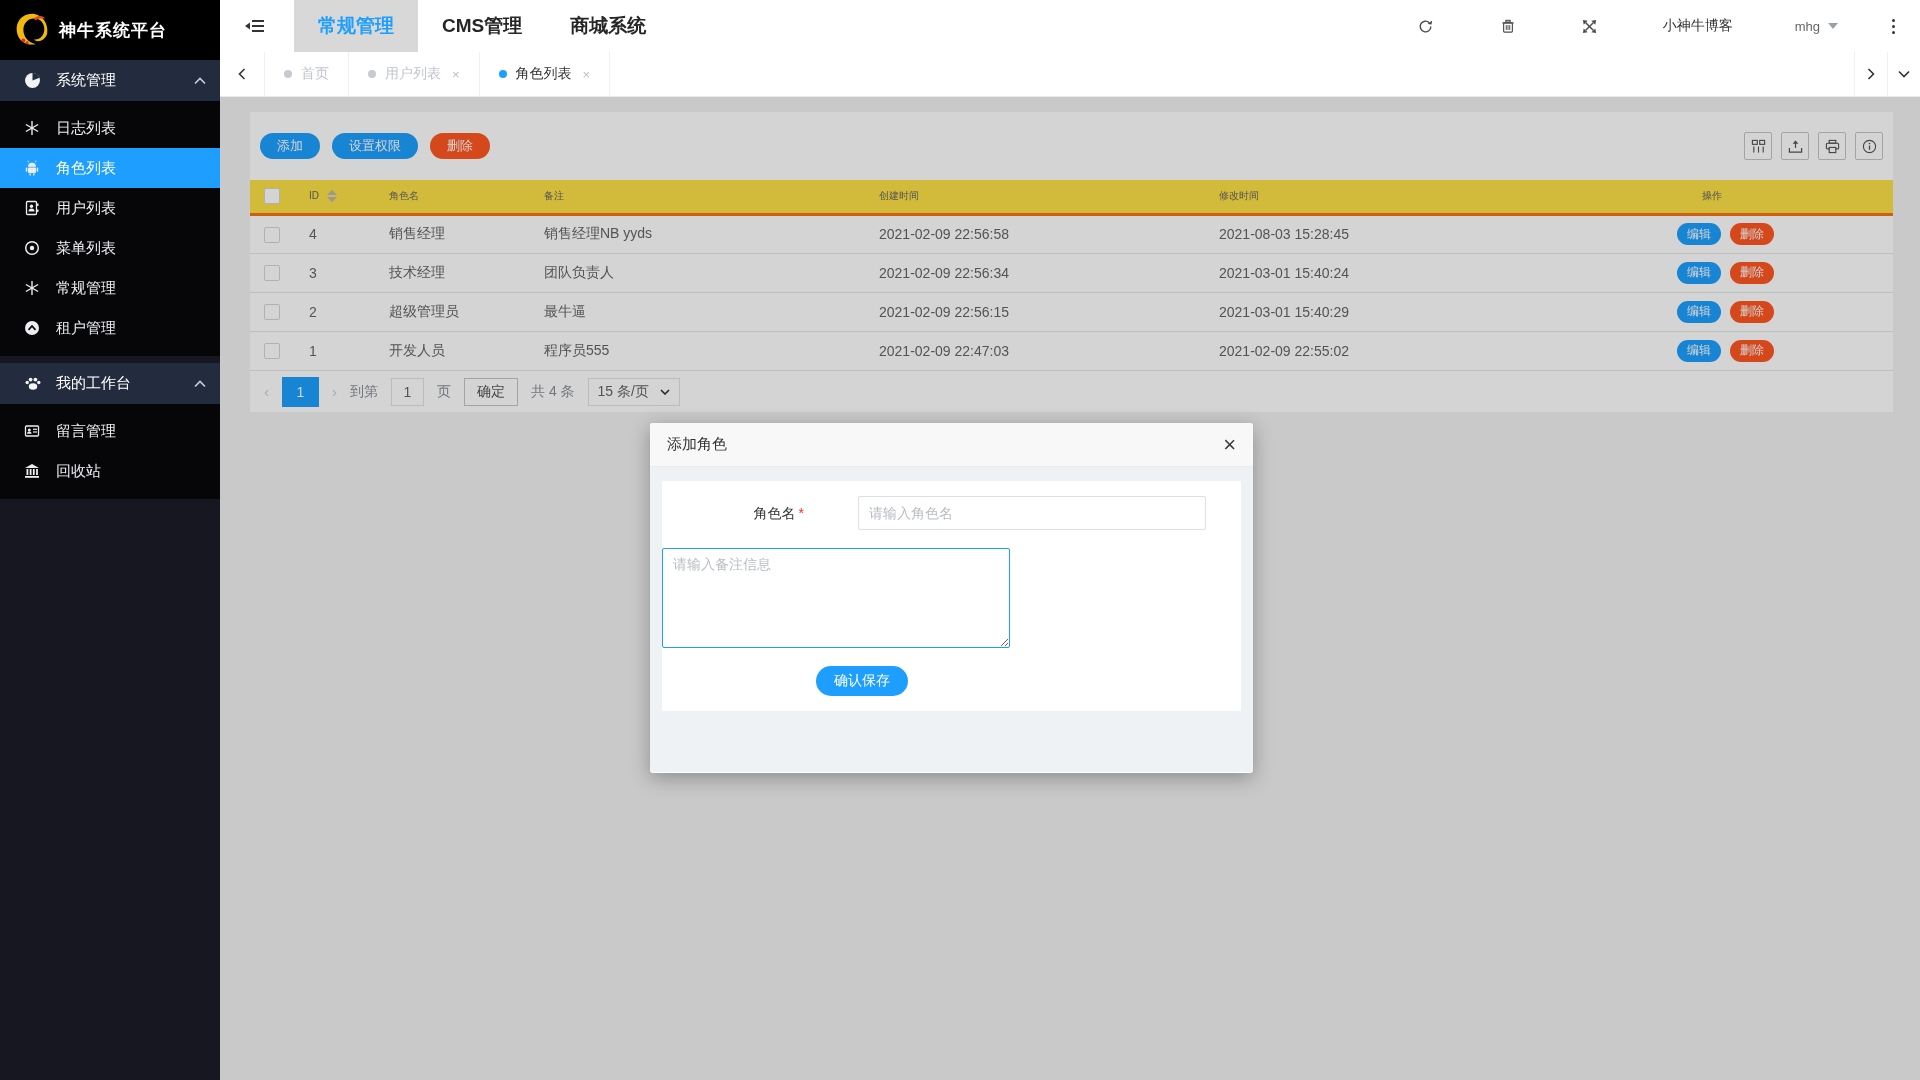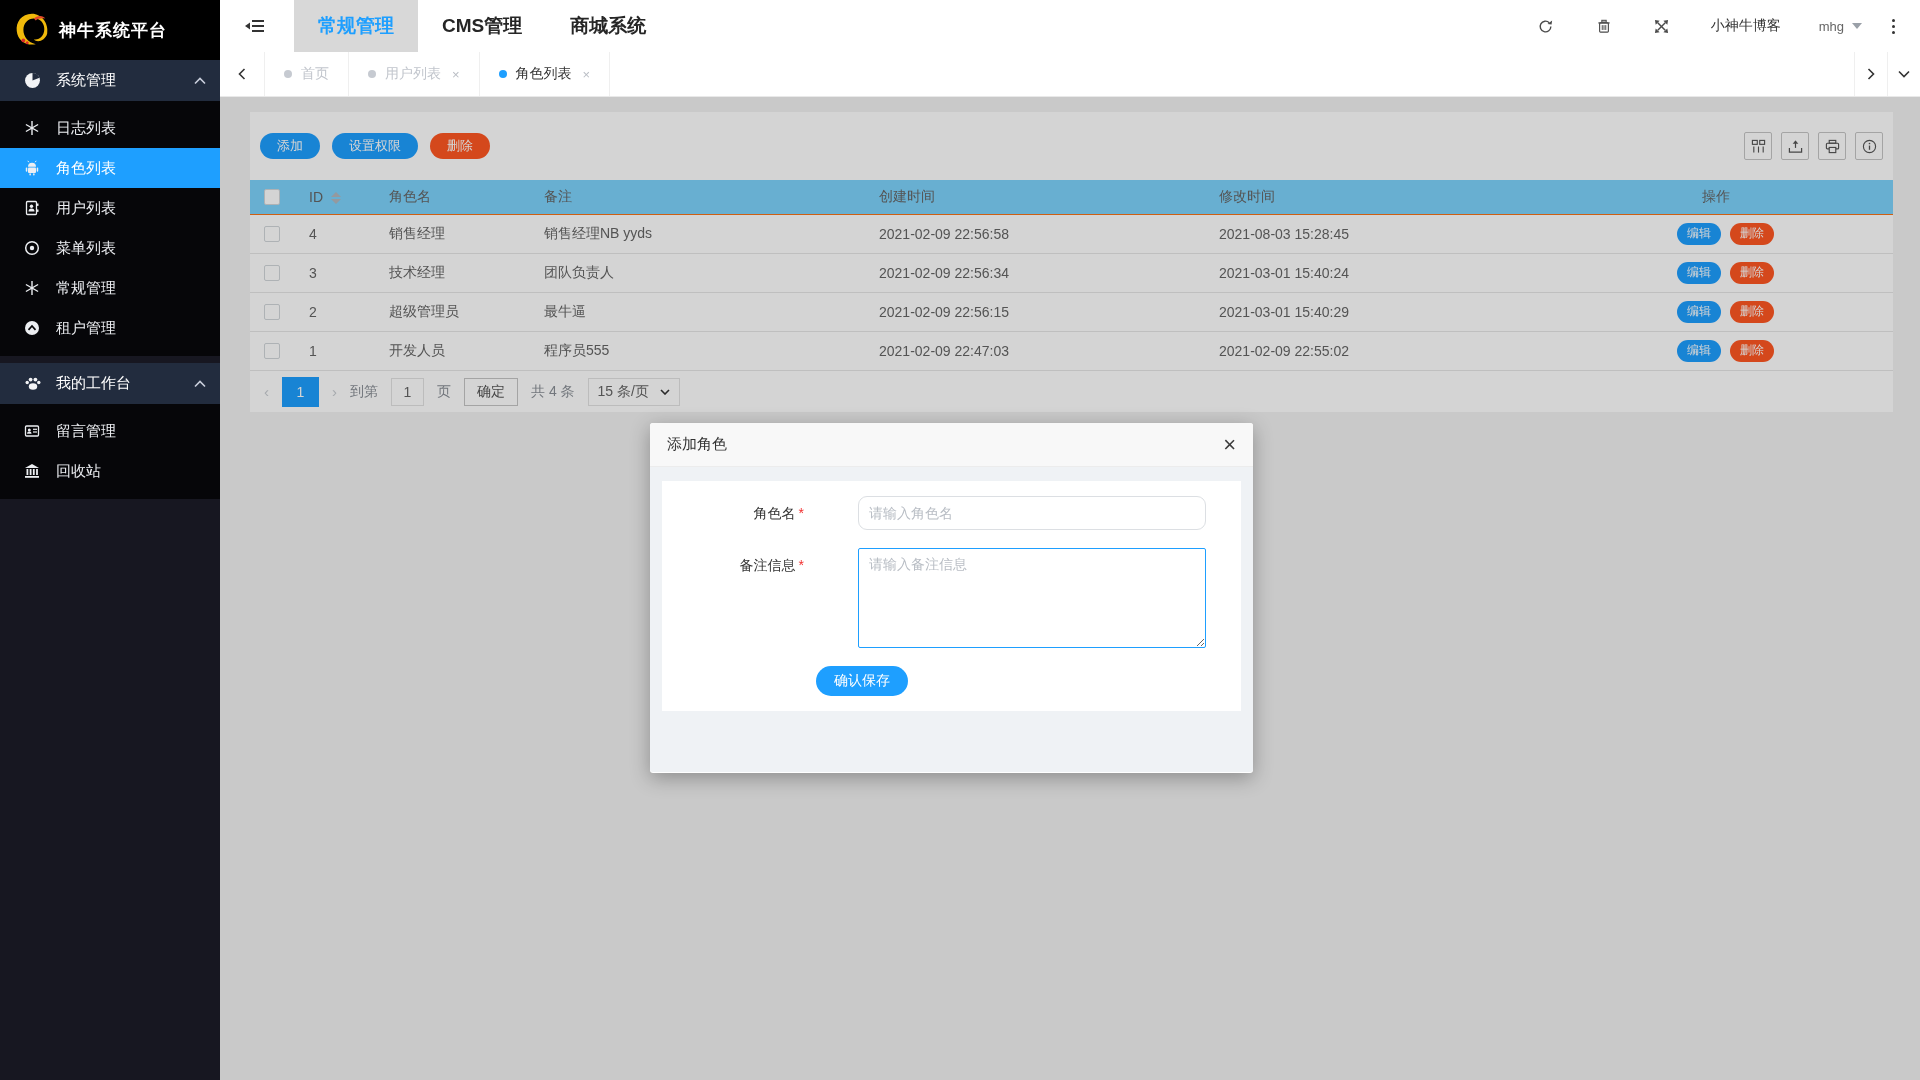--- a/index.html
+++ b/index.html
@@ -19,21 +19,21 @@
   .menu-item .mi { width:16px; height:16px; margin-right:16px; color:#eceef2; flex:none; }
   .menu-item.active { background:#1E9FFF; color:#fff; }
 
   
   .main { margin-left:220px; }
   .topbar { height:52px; background:#fff; display:flex; align-items:center; padding-left:25px; }
   .toggle-btn { width:20px; height:20px; color:#333; cursor:pointer; }
   .topnav { display:flex; margin-left:29px; height:52px; }
   .topnav-tab { height:52px; display:flex; align-items:center; padding:0 24px; font-size:19px; font-weight:bold; color:#262626; cursor:pointer; }
   .topnav-tab.active { background:#d8d8d8; color:#1E9FFF; }
-  .topbar-right { margin-left:auto; display:flex; align-items:center; padding-right:12px; }
+  .topbar-right { margin-left:auto; display:flex; align-items:center; padding-right:12px;gap:24px; }
   .hicon { width:58px; height:52px; display:flex; align-items:center; justify-content:center; color:#4a4a4a; cursor:pointer; }
   .blog-link { margin:0 22px 0 20px; font-size:14px; color:#333; cursor:pointer; white-space:nowrap; }
   .user-box { display:flex; align-items:center; gap:8px; color:#666; font-size:13px; cursor:pointer; padding:0 16px; }
   .caret-down { width:0; height:0; border-left:5px solid transparent; border-right:5px solid transparent; border-top:6px solid #9aa0a8; }
   .more-dots { width:30px; height:52px; display:flex; flex-direction:column; gap:3px; align-items:center; justify-content:center; cursor:pointer; }
   .more-dots i { width:3px; height:3px; border-radius:50%; background:#333; }
 
   
   .tabbar { height:45px; background:#fff; display:flex; align-items:stretch; border-bottom:1px solid #e9e9e9; }
   .tab-arrow { width:45px; display:flex; align-items:center; justify-content:center; border-right:1px solid #efefef; color:#333; cursor:pointer; }
@@ -48,21 +48,21 @@
   
   .content { position:relative; height:983px; background:#f2f2f2; overflow:hidden; }
   .card { position:absolute; left:30px; top:15px; width:1643px; height:300px; background:#fff; }
   .toolbar { height:68px; display:flex; align-items:center; padding:0 10px; gap:12px; }
   .btn { height:26px; border:none; border-radius:13px; padding:0 17px; background:#1E9FFF; color:#fff; font-size:13px; display:inline-flex; align-items:center; cursor:pointer; font-family:inherit; }
   .btn.danger { background:#FF5722; }
   .tool-icons { margin-left:auto; display:flex; gap:9px; }
   .tool-icon-btn { width:28px; height:28px; border:1px solid #c6c6c6; border-radius:2px; background:transparent; display:flex; align-items:center; justify-content:center; color:#555; cursor:pointer; }
 
   table { width:100%; border-collapse:collapse; table-layout:fixed; }
-  th { height:34px; background:#7dd3fc; font-weight:normal; font-size:14px; color:#666; text-align:left; padding-left:15px; border-bottom:1px solid #f97316; }
+  th { height:34px; background:#fde047; font-weight:normal; font-size:10px; color:#666; text-align:left; padding-left:15px; border-bottom:3px solid #f97316; }
   td { height:39px; font-size:14px; color:#666; padding-left:15px; border-bottom:1px solid #e6e6e6; white-space:nowrap; overflow:hidden; }
   th.cb-col, td.cb-col { padding-left:0; text-align:center; }
   th.op-col { padding-left:43px; }
   td.op-col { padding-left:18px; }
   .checkbox { display:inline-block; width:16px; height:16px; background:#fff; border:1px solid #d2d6da; border-radius:2px; vertical-align:middle; cursor:pointer; }
   .sort-carets { display:inline-flex; flex-direction:column; gap:2px; margin-left:8px; vertical-align:middle; }
   .sort-carets i { width:0; height:0; border-left:5px solid transparent; border-right:5px solid transparent; }
   .sort-up { border-bottom:5px solid #b4b8be; }
   .sort-down { border-top:5px solid #b4b8be; }
   .mini-btn { height:22px; border:none; border-radius:11px; padding:0 10px; font-size:12px; color:#fff; background:#1E9FFF; margin-right:9px; cursor:pointer; font-family:inherit; }
@@ -78,21 +78,21 @@
   
   .shade { position:absolute; inset:0; background:rgba(0,0,0,0.17); z-index:5; }
   .modal { position:absolute; left:430px; top:326px; width:603px; height:350px; background:#fff; border-radius:3px; box-shadow:0 5px 20px rgba(0,0,0,0.3); z-index:10; }
   .modal-header { height:44px; background:#f8f8f8; border-bottom:1px solid #ececec; display:flex; align-items:center; padding:8px 17px; font-size:15px; color:#333; border-radius:3px 3px 0 0; }
   .modal-close { margin-left:auto; font-size:22px; line-height:1; color:#3c3c3c; cursor:pointer; font-weight:300; }
   .modal-body { height:305px; background:#eff2f5; padding:14px 12px; border-radius:0 0 3px 3px; }
   .form-card { background:#fff; height:230px; padding-top:15px; }
   .form-row { display:flex; margin-bottom:18px;gap:48px; }
   .form-label { width:148px; text-align:right; padding-right:6px; font-size:14px; color:#333; line-height:34px; white-space:nowrap; }
   .req-star { color:#f23030; margin-left:3px; }
-  .form-input { width:348px; height:34px; border:1px solid #dcdfe3; border-radius:9px; padding:0 10px; font-size:14px; color:#333; font-family:inherit; }
+  .form-input { width:348px; height:34px; border:1px solid #dcdfe3; border-radius:2px; padding:0 10px; font-size:14px; color:#333; font-family:inherit; }
   .form-textarea { width:348px; height:100px; border:1px solid #1E9FFF; border-radius:2px; padding:7px 10px; font-size:14px; color:#333; font-family:inherit; resize:both; }
   .form-input::placeholder, .form-textarea::placeholder { color:#b8bdc4; }
   .save-btn { height:30px; border:none; border-radius:15px; background:#1E9FFF; color:#fff; font-size:14px; padding:0 18px; cursor:pointer; font-family:inherit; margin-left:154px; }
 </style>
 </head>
 <body>
 
 <aside class="sidebar">
   <div class="logo">
     <span>
@@ -473,23 +473,20 @@
       </div>
       <div class="modal-body">
         <div class="form-card">
           <div class="form-row">
             <span class="form-label">
               <span>角色名</span><span class="req-star">*</span>
             </span>
             <input class="form-input" placeholder="请输入角色名" style="">
           </div>
           <div class="form-row">
-            <span class="form-label" style="line-height:20px; padding-top:7px;">
-              <span>备注信息</span><span class="req-star">*</span>
-            </span>
             <textarea class="form-textarea" placeholder="请输入备注信息" style=""></textarea>
           </div>
           <button class="save-btn">确认保存</button>
         </div>
       </div>
     </div>
   </div>
 </div>
 
 </body></html>

